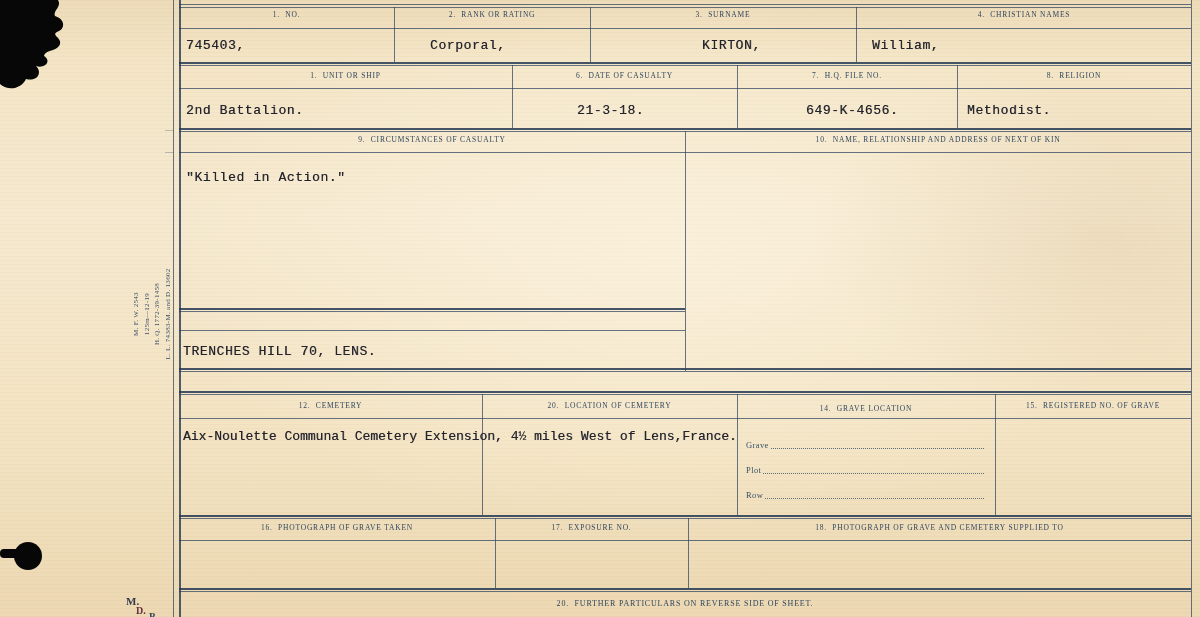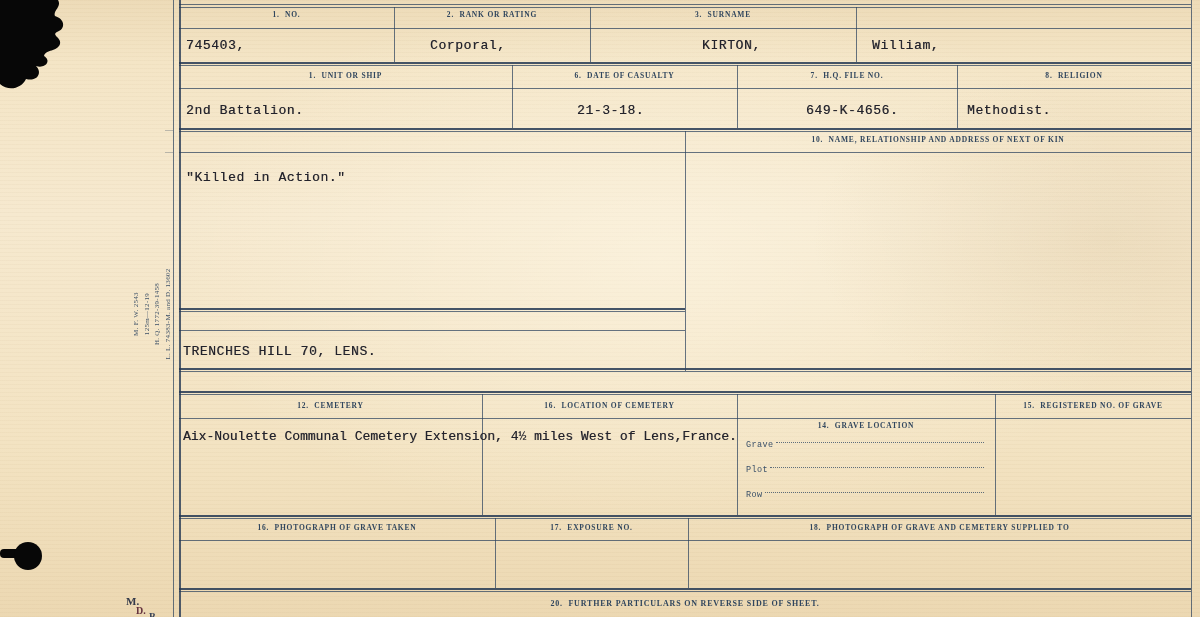--- a/index.html
+++ b/index.html
@@ -18,34 +18,34 @@
 
   .h { position:absolute; height:1px; background:var(--rule); }
   .h.thick { height:2px; background:rgba(36,56,84,0.85); }
   .h.faint { opacity:0.4; }
   .v { position:absolute; width:1px; background:var(--rule); }
   .v.thick { width:2px; background:rgba(36,56,84,0.8); }
 
   .label {
     position:absolute; font-family:"Liberation Serif", serif;
     font-size:7.5px; letter-spacing:0.8px; color:var(--ink);
-    text-align:center; white-space:pre; line-height:10px;font-weight:bold;
+    text-align:center; white-space:pre; line-height:10px;
   }
   .label.big { font-size:8px; }
 
   .tw {
     position:absolute; font-family:"Liberation Mono","DejaVu Sans Mono", monospace;
     font-size:13px; letter-spacing:0.6px; color:var(--type); white-space:pre;
     text-shadow:0.4px 0.4px 0.5px rgba(35,35,45,0.55);
   }
   .tw.tight { letter-spacing:0; }
 
   .dotrow {
-    position:absolute; display:flex; 
-    font-family:Liberation Mono, monospace; font-size:8.5px; color:#3a5069;
+    position:absolute; display:flex; align-items:flex-end;
+    font-family:Liberation Serif, serif; font-size:8.5px; color:#3a5069;
     letter-spacing:0.4px; line-height:9px;
   }
   .dotrow .leader { flex:1; border-bottom:1px dotted rgba(58,80,105,0.8); height:2px; margin:0 2px 1px 2px; }
 
   .imprint {
     position:absolute; left:100px; top:293px; width:104px; height:42px;
     transform:rotate(-90deg); transform-origin:50% 50%;
     font-family:"Liberation Serif", serif; font-size:7px; line-height:10.5px;
     color:#3d5168; text-align:center; letter-spacing:0.3px; white-space:nowrap;
   }
@@ -94,28 +94,30 @@
   <div class="v" style="left:685px;top:131px;height:240px"></div>
   <div class="v" style="left:482px;top:394px;height:121px"></div>
   <div class="v" style="left:737px;top:394px;height:121px"></div>
   <div class="v" style="left:995px;top:394px;height:121px"></div>
   <div class="v" style="left:495px;top:518px;height:70px"></div>
   <div class="v" style="left:688px;top:518px;height:70px"></div>
 
   <div class="label" style="left:179px;top:10px;width:215px">1.  NO.</div>
   <div class="label" style="left:394px;top:10px;width:196px">2.  RANK OR RATING</div>
   <div class="label" style="left:590px;top:10px;width:266px">3.  SURNAME</div>
+  <div class="label" style="left:856px;top:10px;width:336px">4.  CHRISTIAN NAMES</div>
   <div class="label" style="left:179px;top:71px;width:333px">1.  UNIT OR SHIP</div>
   <div class="label" style="left:512px;top:71px;width:225px">6.  DATE OF CASUALTY</div>
   <div class="label" style="left:737px;top:71px;width:220px">7.  H.Q. FILE NO.</div>
   <div class="label" style="left:957px;top:71px;width:234px">8.  RELIGION</div>
+  <div class="label" style="left:179px;top:135px;width:506px">9.  CIRCUMSTANCES OF CASUALTY</div>
   <div class="label" style="left:685px;top:135px;width:506px">10.  NAME, RELATIONSHIP AND ADDRESS OF NEXT OF KIN</div>
   <div class="label" style="left:179px;top:401px;width:303px">12.  CEMETERY</div>
-  <div class="label" style="left:482px;top:401px;width:255px">16.  LOCATION OF CEMETERY</div>
-  <div class="label" style="left:737px;top:421px;width:258px">14.  GRAVE LOCATION</div>
+  <div class="label" style="left:482px;top:401px;width:255px">20.  LOCATION OF CEMETERY</div>
+  <div class="label" style="left:737px;top:404px;width:258px">14.  GRAVE LOCATION</div>
   <div class="label" style="left:995px;top:401px;width:196px">15.  REGISTERED NO. OF GRAVE</div>
   <div class="label" style="left:179px;top:523px;width:316px">16.  PHOTOGRAPH OF GRAVE TAKEN</div>
   <div class="label" style="left:495px;top:523px;width:193px">17.  EXPOSURE NO.</div>
   <div class="label" style="left:688px;top:523px;width:503px">18.  PHOTOGRAPH OF GRAVE AND CEMETERY SUPPLIED TO</div>
   <div class="label big" style="left:179px;top:599px;width:1012px">20.  FURTHER PARTICULARS ON REVERSE SIDE OF SHEET.</div>
 
   <div class="tw" style="left:186px;top:38px">745403,</div>
   <div class="tw" style="left:430px;top:38px">Corporal,</div>
   <div class="tw" style="left:702px;top:38px">KIRTON,</div>
   <div class="tw" style="left:872px;top:38px">William,</div>

